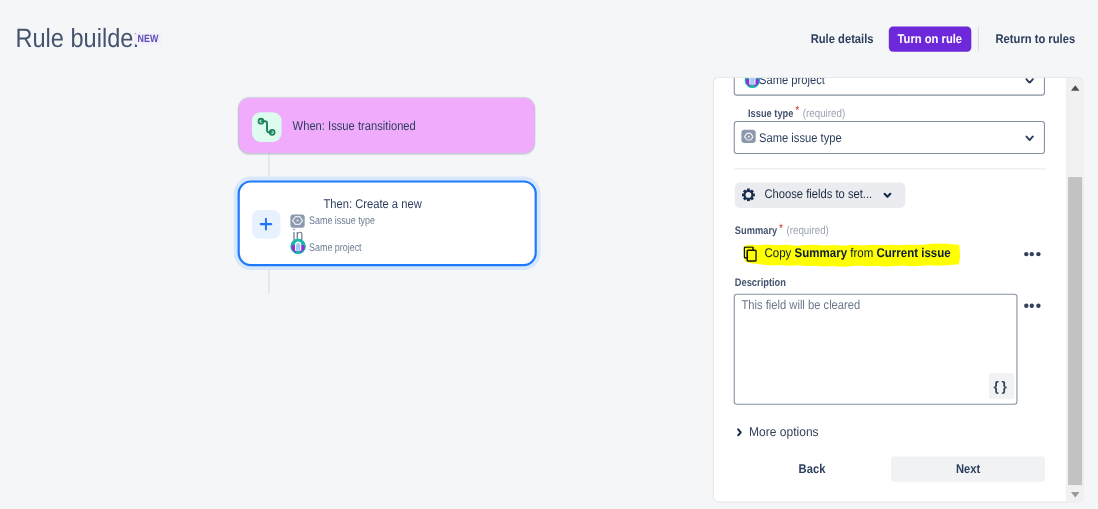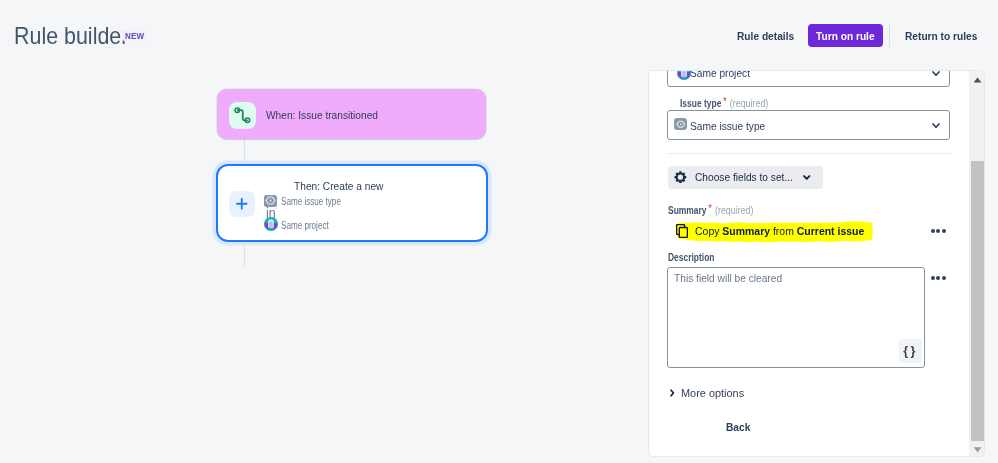--- a/index.html
+++ b/index.html
@@ -279,20 +279,23 @@
           <svg width="5" height="8" viewBox="0 0 6 9">
               <path d="M1.3 1.2 4.1 4.5l-2.8 3.3" stroke="#13294b" stroke-width="2.1" fill="none" stroke-linecap="round" stroke-linejoin="round"></path>
             </svg>
         </span>
         <span class="t">More options</span>
       </div>
 
       <div class="btn-back">
           <span class="t">Back</span>
         </div>
+      <div class="btn-next">
+          <span class="t">Next</span>
+        </div>
 
     </div>
 
     <div class="sbar">
       <div class="arrow" style="top:0;">
         <svg width="15" height="15" viewBox="0 0 15 15">
             <path d="M7.5 6.5 11.4 11.5H3.6z" fill="#505050"></path>
           </svg>
       </div>
       <div class="thumb" style="top:90px;height:280px;"></div>

